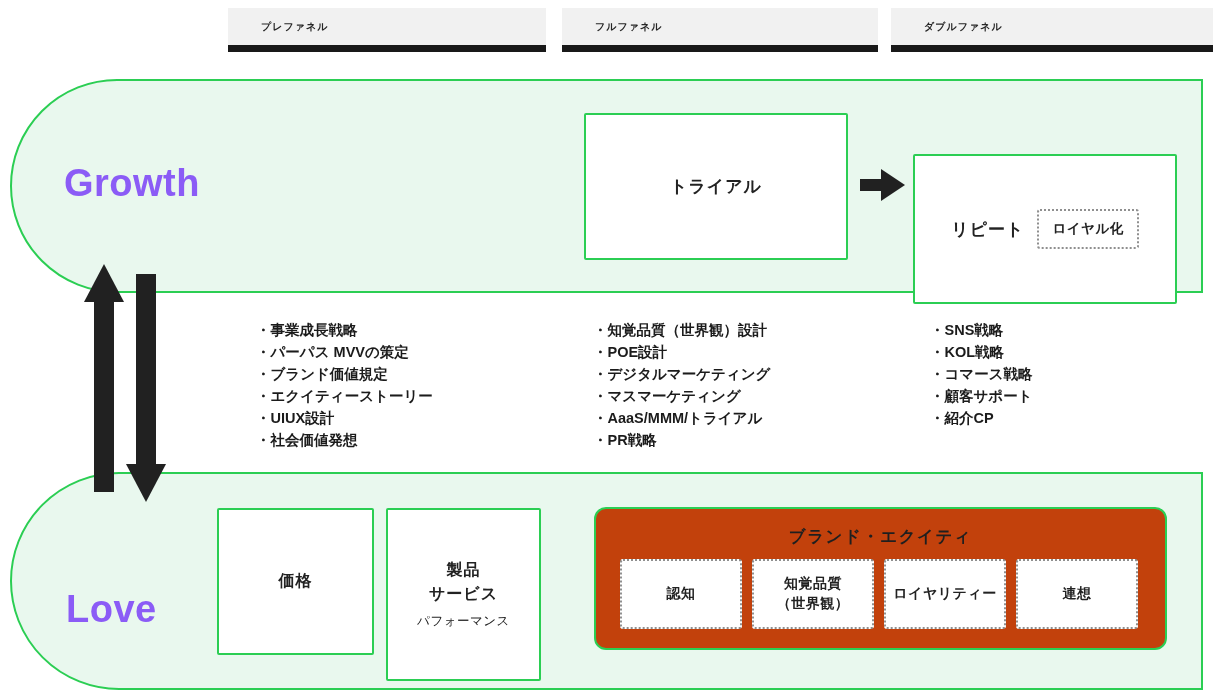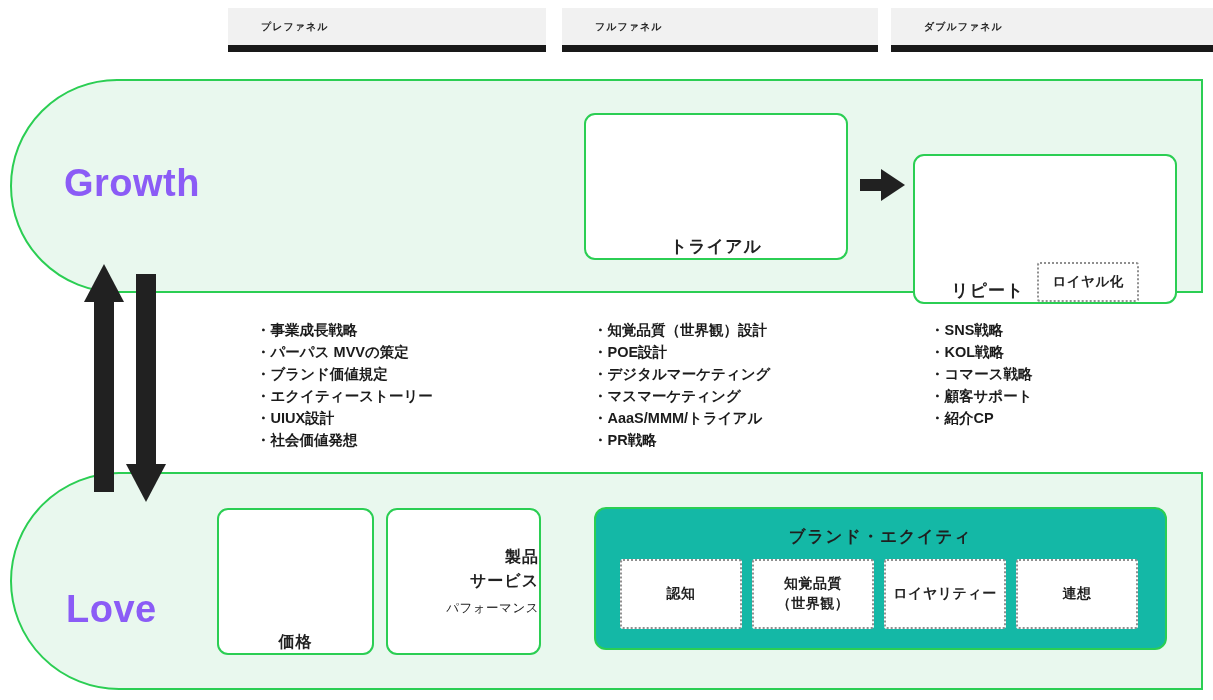--- a/index.html
+++ b/index.html
@@ -39,42 +39,42 @@
   .band-title{
     position:absolute;
     font-size:38px;font-weight:800;color:#8b5cf6;letter-spacing:.5px;
   }
   .band-title.growth-title{left:64px;top:162px;}
   .band-title.love-title{left:66px;top:588px;}
 
   
   .gbox{
     position:absolute;background:#fff;
-    border:2px solid var(--green);border-radius:11px;
-    display:flex;align-items:flex-end;justify-content:center;
+    border:2px solid var(--green);border-radius:2px;
+    display:flex;align-items:center;justify-content:center;
     font-weight:700;color:#222;
   }
   .trial-box{left:584px;top:113px;width:264px;height:147px;font-size:17px;letter-spacing:1px;}
   .repeat-box{left:913px;top:112px;width:264px;height:150px;gap:13px;font-size:17px;letter-spacing:1px;margin-top:42px;}
   .price-box{left:217px;top:508px;width:157px;height:147px;font-size:16px;letter-spacing:1px;}
-  .product-box{left:386px;top:508px;width:155px;height:147px;flex-direction:column;font-size:16px;letter-spacing:1px;line-height:1.55;}
+  .product-box{left:386px;top:508px;width:155px;height:173px;flex-direction:column;font-size:16px;letter-spacing:1px;line-height:1.55;}
   .product-box .sub{font-size:12.5px;font-weight:500;letter-spacing:.5px;margin-top:5px;}
 
   .dashed-chip{
     border:2px dotted var(--dot);border-radius:3px;
     background:#fff;
     display:flex;align-items:center;justify-content:center;
     font-weight:700;color:#222;
   }
   .loyal-chip{padding:9px 13px;font-size:13.5px;letter-spacing:.5px;}
 
   
   .brand-box{
     position:absolute;left:594px;top:507px;width:573px;height:143px;
-    background:#14b8a6;border:2px solid var(--green);border-radius:12px;
+    background:#c2410c;border:2px solid var(--green);border-radius:12px;
     display:flex;flex-direction:column;
   }
   .brand-title{
     text-align:center;margin-top:17px;
     font-size:16.5px;font-weight:700;letter-spacing:1.5px;color:#1f1f1f;
   }
   .brand-row{
     display:flex;gap:10px;margin:11px 27px 0 24px;
   }
   .brand-row .dashed-chip{

